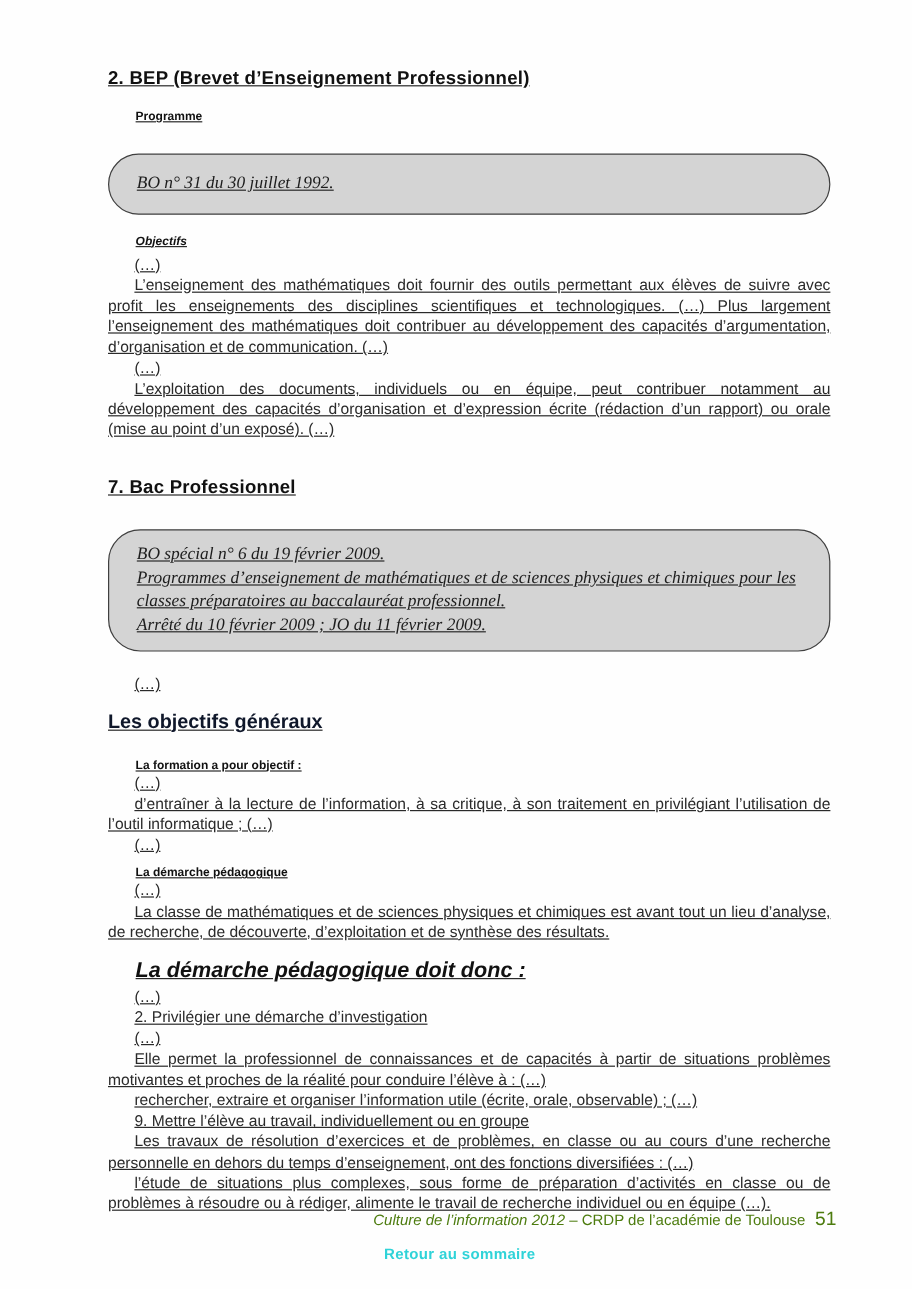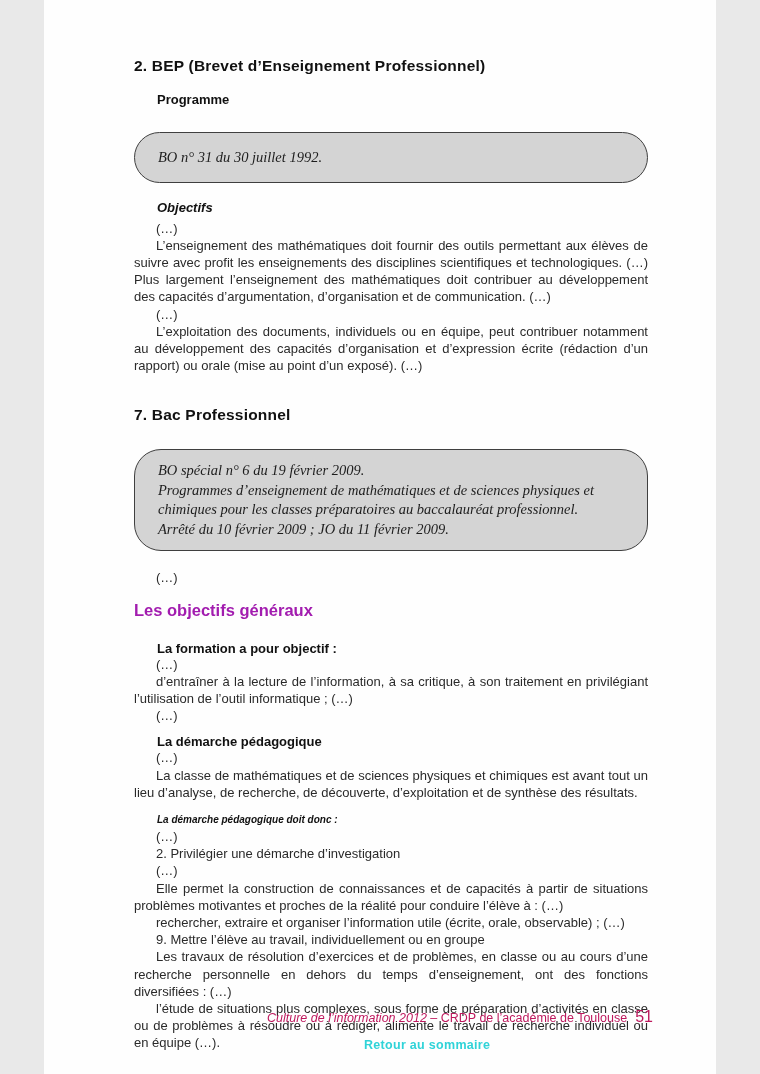--- a/index.html
+++ b/index.html
@@ -1,42 +1,43 @@
 <!DOCTYPE html>
 <html lang="fr"><head>
 <meta charset="utf-8">
 <style>
   html, body { margin: 0; padding: 0; background: #e9e9e9; }
   .page {
     position: relative;
-    width: 672px;
+    width: 760px;
     height: 1074px;
     margin: 0 auto;
     background: #fefefe;
     box-sizing: border-box;
     padding: 57px 68px 0 90px;
     font-family: "Liberation Sans", sans-serif;
     color: #2a2a2a;
     overflow: hidden;
+    text-decoration: underline;
   }
   .h-section {
     font-size: 15.5px;
     font-weight: bold;
     color: #111;
     margin: 0;
     letter-spacing: 0.2px;
   }
   .subhead {
-    font-size: 13px;
+    font-size: 10px;
     font-weight: bold;
     color: #111;
     margin: 17px 0 0 23px;
   }
   .subhead.italic { font-style: italic; }
-  .subhead.italic-lg { font-style: italic; font-size: 10px; }
+  .subhead.italic-lg { font-style: italic; font-size: 18px; }
   .roundbox {
     background: #d4d4d4;
     border: 1.3px solid #3f3f3f;
     border-radius: 27px;
     margin-top: 25px;
     padding: 15px 22px 14px 23px;
     font-family: "Liberation Serif", serif;
     font-style: italic;
     font-size: 14.5px;
     line-height: 19px;
@@ -50,29 +51,29 @@
     line-height: 17.2px;
     text-align: justify;
     text-indent: 22px;
   }
   p.body.noj { text-align: left; }
   .mt-big { margin-top: 30px; }
   .mt-med { margin-top: 16px; }
   .h-main {
     font-size: 16.5px;
     font-weight: bold;
-    color: #a21caf;
+    color: #0f172a;
     margin: 14px 0 0 0;
   }
   .footer-line {
     position: absolute;
     top: 1008px;
     right: 63px;
     font-size: 12.5px;
-    color: #be185d;
+    color: #4d7c0f;
     white-space: nowrap;
   }
   .footer-line .journal { font-style: italic; }
   .footer-line .pagenum { font-size: 16px; margin-left: 8px; }
   .sommaire-link {
     position: absolute;
     top: 1038px;
     left: 320px;
     font-size: 12.5px;
     font-weight: bold;
@@ -119,21 +120,21 @@
   <p class="body noj">(…)</p>
 
   <div class="subhead" style="margin-top:10px;">La démarche pédagogique</div>
   <p class="body noj">(…)</p>
   <p class="body">La classe de mathématiques et de sciences physiques et chimiques est avant tout un lieu d’analyse, de recherche, de découverte, d’exploitation et de synthèse des résultats.</p>
 
   <div class="subhead italic-lg" style="margin-top:13px;">La démarche pédagogique doit donc :</div>
   <p class="body noj" style="margin-top:3px;">(…)</p>
   <p class="body noj">2. Privilégier une démarche d’investigation</p>
   <p class="body noj">(…)</p>
-  <p class="body">Elle permet la construction de connaissances et de capacités à partir de situations problèmes motivantes et proches de la réalité pour conduire l’élève à : (…)</p>
+  <p class="body">Elle permet la professionnel de connaissances et de capacités à partir de situations problèmes motivantes et proches de la réalité pour conduire l’élève à : (…)</p>
   <p class="body noj">rechercher, extraire et organiser l’information utile (écrite, orale, observable) ; (…)</p>
   <p class="body noj">9. Mettre l’élève au travail, individuellement ou en groupe</p>
   <p class="body">Les travaux de résolution d’exercices et de problèmes, en classe ou au cours d’une recherche personnelle en dehors du temps d’enseignement, ont des fonctions diversifiées : (…)</p>
   <p class="body">l’étude de situations plus complexes, sous forme de préparation d’activités en classe ou de problèmes à résoudre ou à rédiger, alimente le travail de recherche individuel ou en équipe (…).</p>
 
   <div class="footer-line">
     <span class="journal">Culture de l’information 2012</span><span> – CRDP de l’académie de Toulouse</span><span class="pagenum">51</span>
   </div>
 
   <a class="sommaire-link" href="#" style="color: rgb(47, 211, 216);">Retour au sommaire</a>

